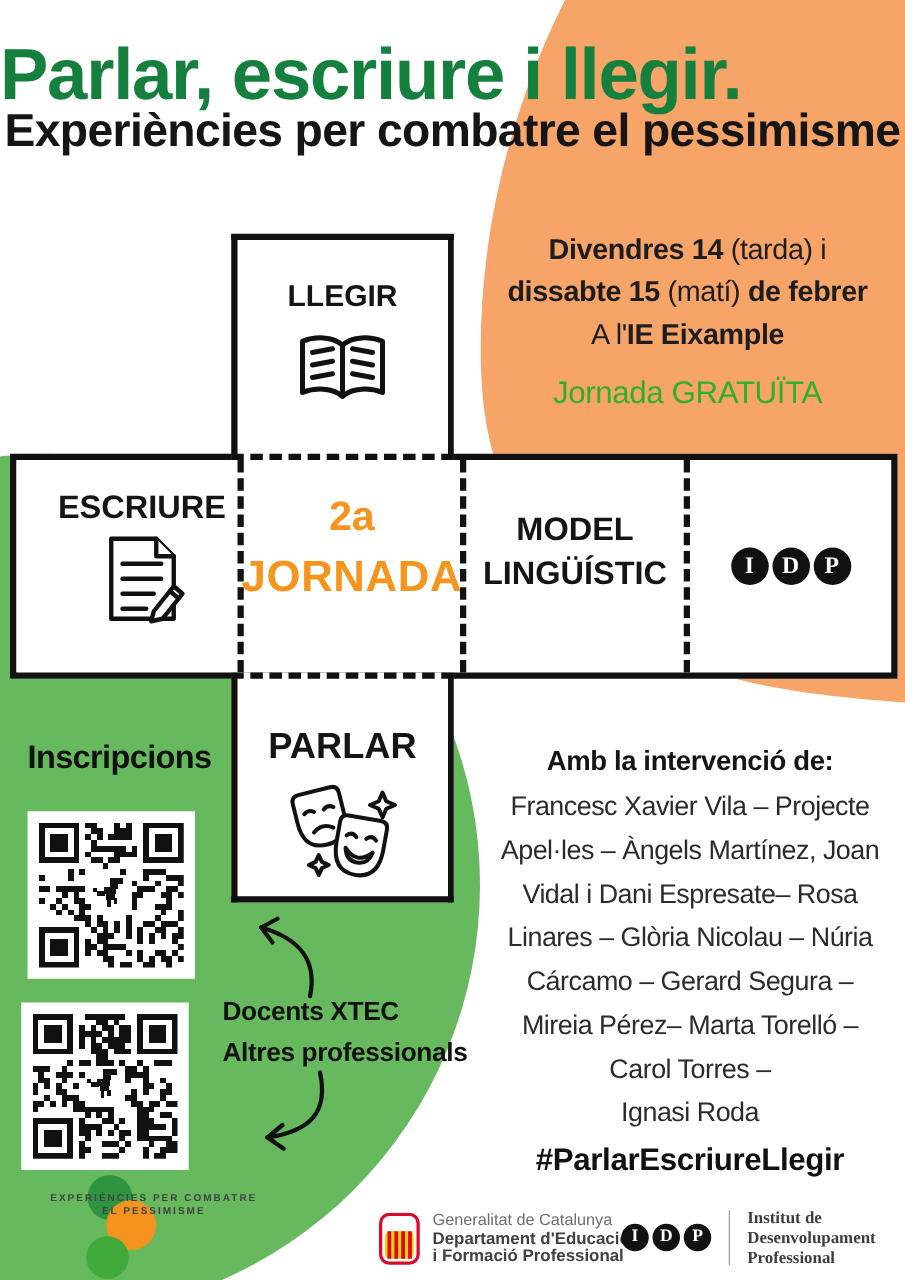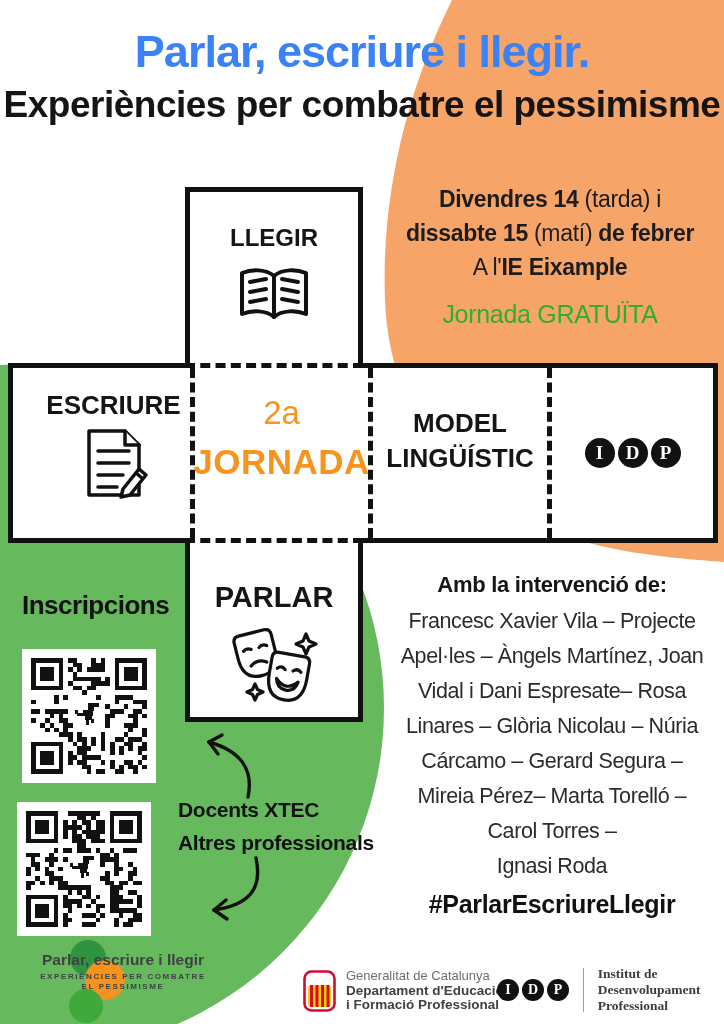--- a/index.html
+++ b/index.html
@@ -3,22 +3,22 @@
 <meta charset="utf-8">
 <style>
   html,body{margin:0;padding:0;}
   body{width:724px;height:1024px;overflow:hidden;background:#fff;
        font-family:"Liberation Sans", sans-serif;-webkit-font-smoothing:antialiased;}
   .poster{position:relative;width:724px;height:1024px;overflow:hidden;}
   .abs{position:absolute;}
   svg{display:block;}
 
   
-  .title-main{left:0;top:26px;width:724px;text-align:center;font-size:45px;font-weight:800;
-              letter-spacing:-1px;color:#3b82f6;}
+  .title-main{left:0;top:26px;width:724px;font-size:58px;font-weight:800;
+              letter-spacing:-1px;color:#15803d;}
   .title-sub{left:0;top:84px;width:724px;text-align:center;font-size:37px;font-weight:700;
              letter-spacing:-0.5px;color:#151515;}
 
   
   .event-block{left:382px;top:182px;width:336px;text-align:center;color:#1d1d1d;
                font-size:23px;line-height:34px;letter-spacing:-0.3px;}
   .event-block .b{font-weight:800;}
   .free-label{left:382px;top:300px;width:336px;text-align:center;font-size:25px;font-weight:400;
               color:#2FAF2A;letter-spacing:-0.3px;}
 
@@ -32,38 +32,38 @@
   .cell-idp{flex:1;border-left:5px dashed #111;justify-content:center;}
   .cube-label{font-size:26px;font-weight:800;color:#151515;letter-spacing:0;}
   .top-box{left:185px;top:187px;width:178px;height:181px;background:#fff;border:5px solid #111;
            border-bottom:5px dashed #111;box-sizing:border-box;z-index:3;
            display:flex;flex-direction:column;align-items:center;padding-top:32px;gap:14px;}
   .bottom-box{left:185px;top:538px;width:178px;height:184px;background:#fff;border:5px solid #111;
            border-top:5px dashed #111;box-sizing:border-box;z-index:3;
            display:flex;flex-direction:column;align-items:center;padding-top:38px;gap:12px;}
   .label-llegir{font-size:24px;}
   .label-parlar{font-size:29px;}
-  .center-2a{font-size:33px;font-weight:400;color:#F7941D;}
+  .center-2a{font-size:33px;font-weight:700;color:#F7941D;}
   .center-jornada{font-size:35px;font-weight:800;color:#F7941D;letter-spacing:0.5px;text-align:right;}
 
   .idp-circles{display:flex;gap:3px;align-items:center;}
   .idp-circle{width:30px;height:30px;border-radius:50%;background:#111;color:#fff;display:flex;
               align-items:center;justify-content:center;font-family:"Liberation Serif",serif;
               font-weight:700;font-size:19px;}
 
   
   .inscripcions{left:22px;top:590px;font-size:26px;font-weight:800;color:#111;letter-spacing:-0.5px;z-index:3;}
   .qr-card{background:#fff;padding:9px;box-sizing:border-box;z-index:3;}
   .qr1{left:22px;top:649px;width:134px;height:134px;}
   .qr2{left:17px;top:802px;width:134px;height:134px;}
   .audience{left:178px;width:210px;font-size:21px;font-weight:800;color:#111;z-index:3;letter-spacing:-0.3px;}
   .aud1{top:798px;} .aud2{top:831px;}
 
   
-  .speakers{left:386px;top:572px;width:332px;text-align:center;color:#2b2b2b;z-index:3;}
+  .speakers{left:386px;top:596px;width:332px;text-align:center;color:#2b2b2b;z-index:3;}
   .speakers-heading{font-size:22px;font-weight:800;color:#151515;margin-bottom:6px;letter-spacing:-0.3px;}
   .speaker-line{font-size:21.5px;line-height:35px;letter-spacing:-0.4px;}
   .hashtag{font-size:25px;font-weight:800;color:#111;margin-top:6px;letter-spacing:-0.3px;}
 
   
   .brand-logo-text{left:28px;top:951px;width:190px;text-align:center;z-index:3;color:#3F4245;}
   .brand-l1{font-size:15.5px;font-weight:800;}
   .brand-caps{font-size:8px;font-weight:700;letter-spacing:1.6px;margin-top:3px;}
   .gen-block{left:303px;top:969px;display:flex;gap:10px;align-items:center;z-index:3;}
   .gen-text{font-size:13px;line-height:14.5px;color:#414042;}
@@ -584,21 +584,20 @@
     <div class="speaker-line">Ignasi Roda</div>
     <div class="hashtag">#ParlarEscriureLlegir</div>
   </div>
 
   <svg class="abs" width="120" height="90" viewBox="0 0 120 90" style="left:48px;top:937px;z-index:2;">
     <circle cx="40" cy="21" r="18" fill="#2E9440"></circle>
     <circle cx="57" cy="43" r="20" fill="#F6921E"></circle>
     <circle cx="38" cy="69" r="17" fill="#3FA93C"></circle>
   </svg>
   <div class="abs brand-logo-text">
-    <div class="brand-l1">Parlar, escriure i llegir</div>
     <div class="brand-caps">EXPERIÈNCIES PER COMBATRE</div>
     <div class="brand-caps" style="margin-top:1px;">EL PESSIMISME</div>
   </div>
 
   <div class="abs gen-block">
     <svg width="33" height="42" viewBox="0 0 33 42">
       <rect x="1.5" y="1.5" width="30" height="39" rx="7" fill="#fff" stroke="#D50A2E" stroke-width="2.6"></rect>
       <g>
         <rect x="5" y="15" width="23" height="22" rx="4" fill="#FFCE00"></rect>
         <rect x="7" y="15" width="3" height="22" fill="#D50A2E"></rect>

